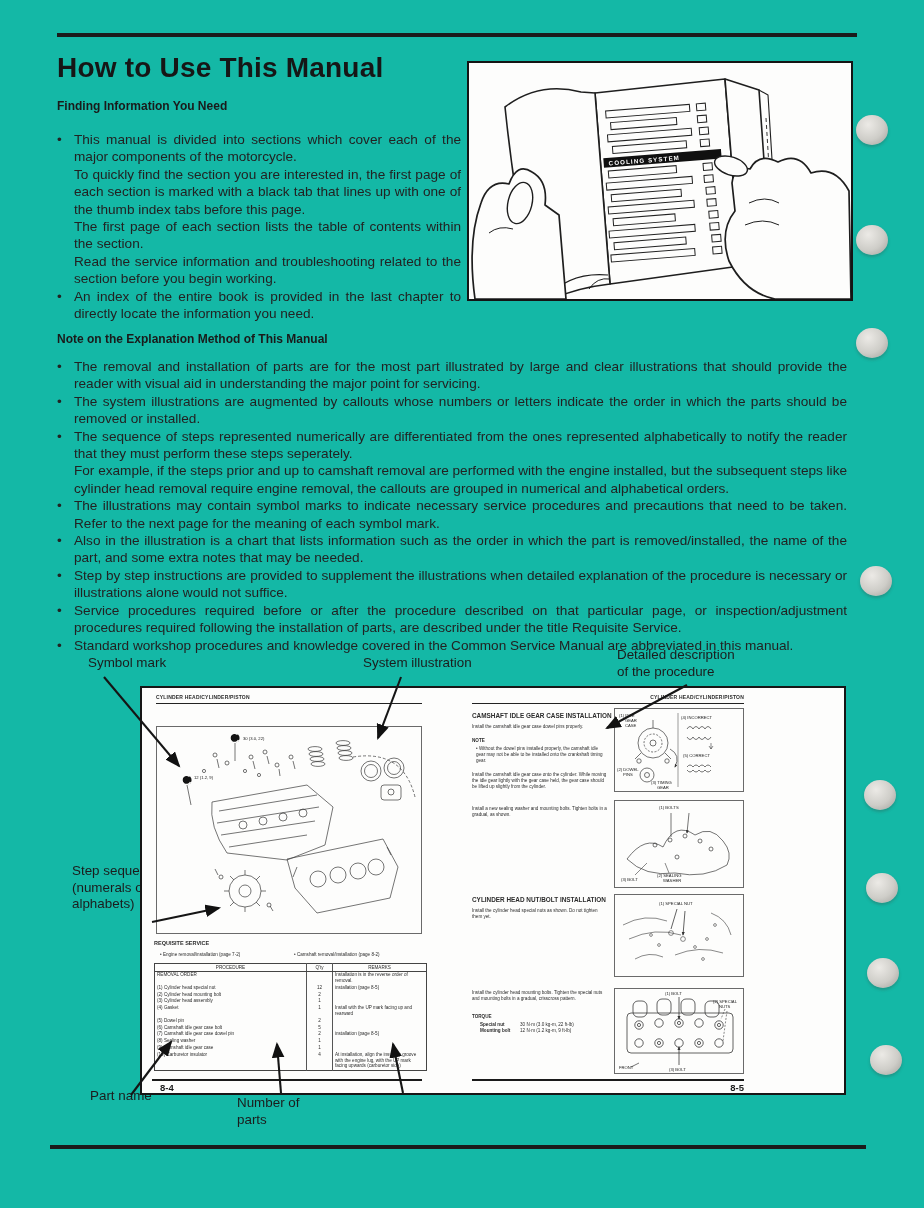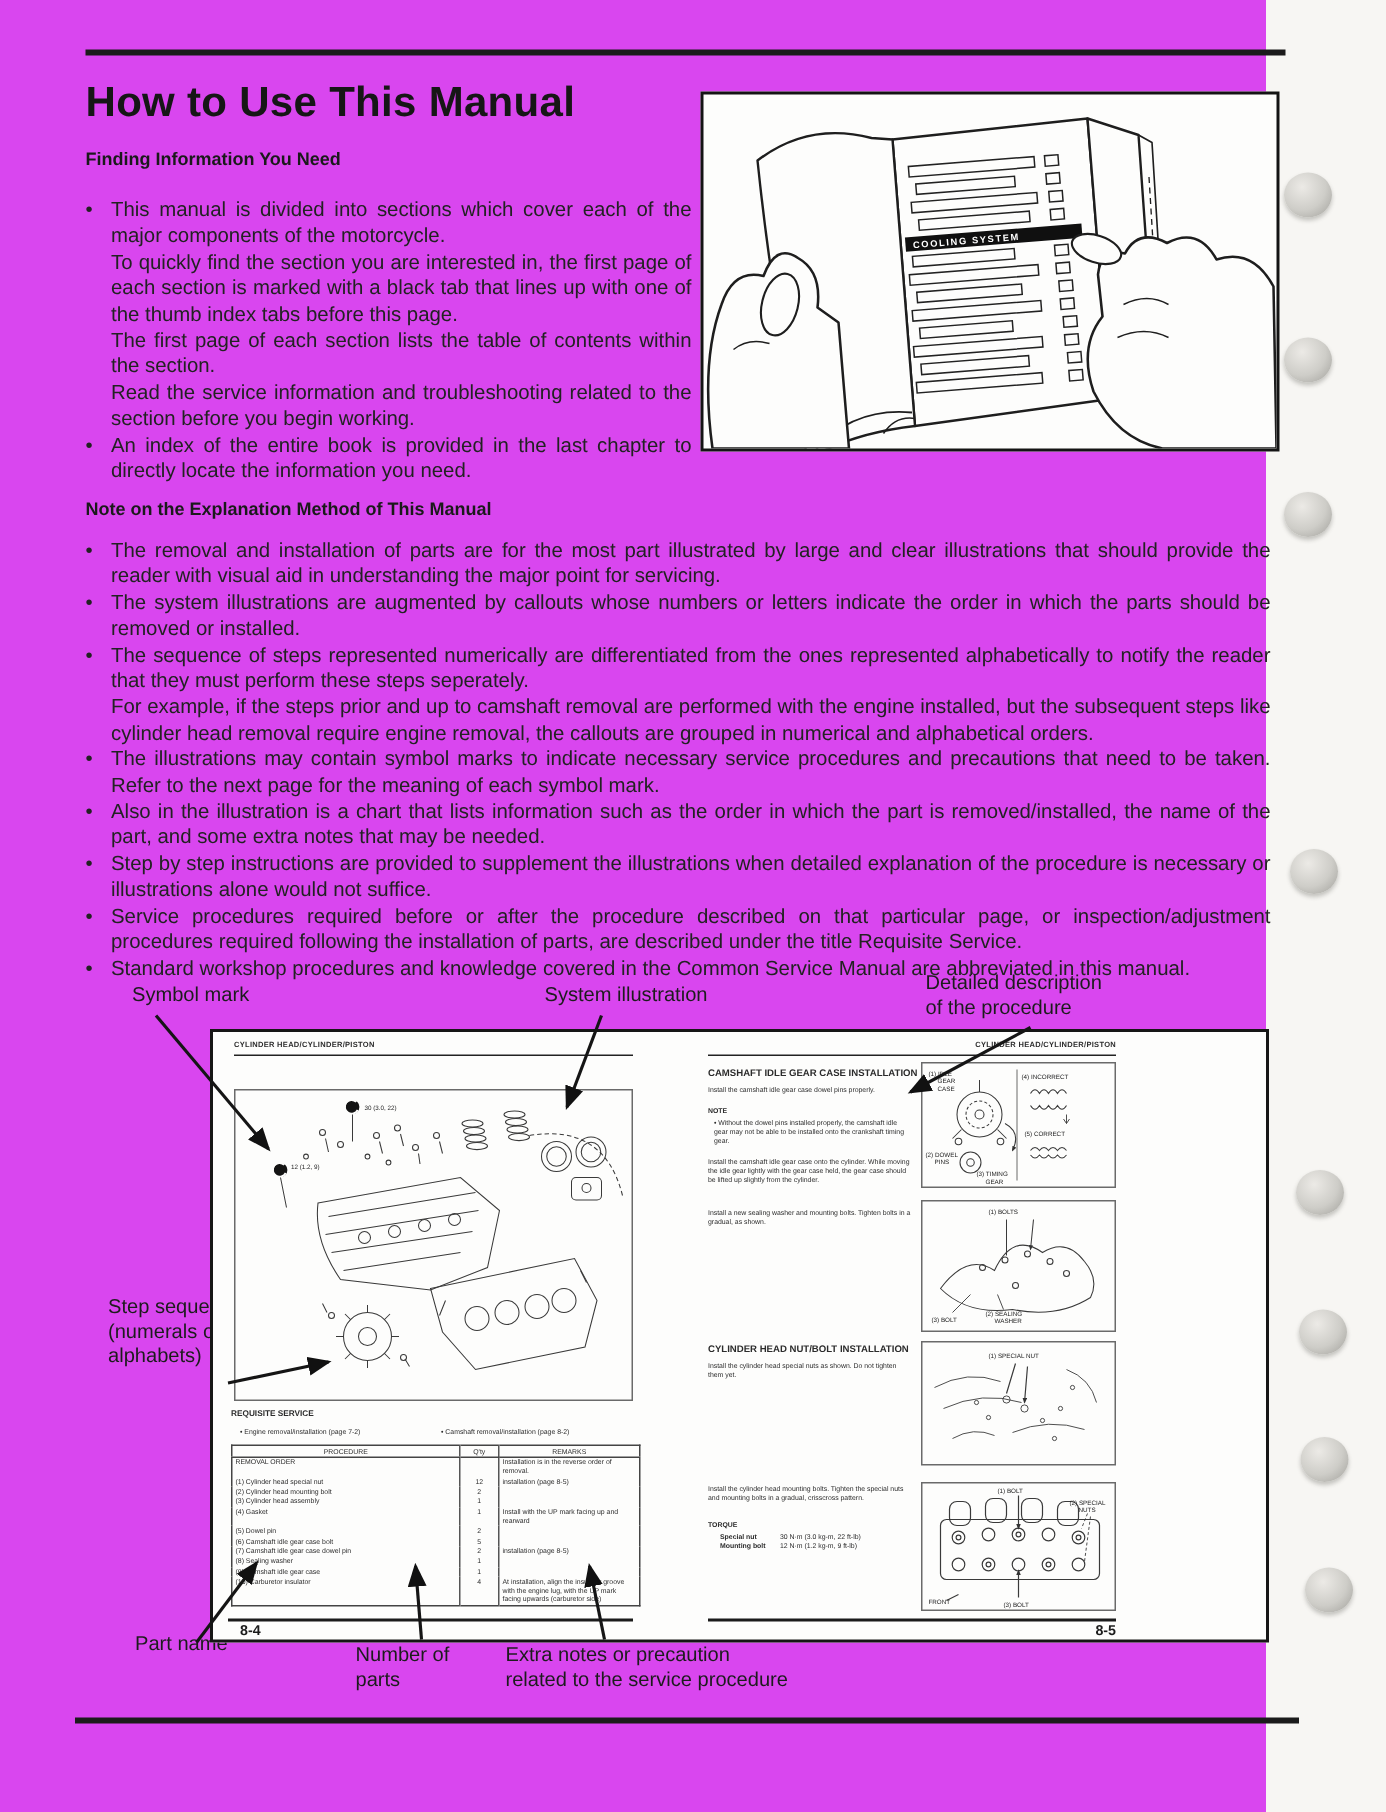--- a/index.html
+++ b/index.html
@@ -1,18 +1,18 @@
 <!DOCTYPE html>
 <html><head>
 <meta charset="utf-8">
 <style>
   * { margin:0; padding:0; box-sizing:border-box; }
   html,body { width:924px; height:1208px; }
   body { font-family:"Liberation Sans","DejaVu Sans",sans-serif; background:#f7f6f3; color:#1f1f1f; overflow:hidden; }
-  .page { position:relative; width:844px; height:1208px; background:#d946ef; }
+  .page { position:relative; width:924px; height:1208px; background:#14b8a6; }
   .rule { position:absolute; background:#1b1b1b; }
   .title { position:absolute; left:57px; top:52px; font-size:28px; font-weight:bold; letter-spacing:.2px; color:#161616; }
   .h2 { position:absolute; left:57px; font-size:12px; font-weight:bold; color:#1a1a1a; }
   .bodytext { position:absolute; font-size:13.6px; line-height:17.4px; text-align:justify; color:#222; }
   .li { display:flex; }
   .li .b { width:17px; flex:0 0 17px; }
   .li .t { flex:1; text-align:justify; }
   .bookbox { position:absolute; left:467px; top:61px; width:386px; height:240px; border:2px solid #141414; background:#fdfdfc; }
   .figure { position:absolute; left:0; top:645px; width:924px; height:510px; }
   .callout { position:absolute; font-size:13.4px; line-height:16.5px; color:#1c1c1c; white-space:pre-line; }
@@ -186,22 +186,20 @@
   <div class="figure">
 
     <div class="callout" style="left:88px;  top:10px;">Symbol mark</div>
     <div class="callout" style="left:363px; top:10px;">System illustration</div>
     <div class="callout" style="left:617px; top:2px; width:140px;">Detailed description
 of the procedure</div>
     <div class="callout" style="left:72px;  top:218px; width:96px;">Step sequence (numerals or alphabets)</div>
     <div class="callout" style="left:90px;  top:443px;">Part name</div>
     <div class="callout" style="left:237px; top:450px;">Number of
 parts</div>
-    <div class="callout" style="left:337px; top:450px; width:220px;">Extra notes or precaution
-related to the service procedure</div>
 
     <div class="spread">
 
       <div class="sp microhead" style="left:14px; top:6px; width:266px;">CYLINDER HEAD/CYLINDER/PISTON</div>
       <div class="sp" style="left:14px; top:24px; font-size:7.6px; font-weight:bold;margin-top:42px;">CYLINDER HEAD REMOVAL/INSTALLATION</div>
 
       <div class="figframe" style="left:14px; top:38px; width:266px; height:208px;">
         <svg width="264" height="206" viewBox="0 0 264 206">
           <g stroke="#3a3a3a" fill="none" stroke-width="0.7">
 

